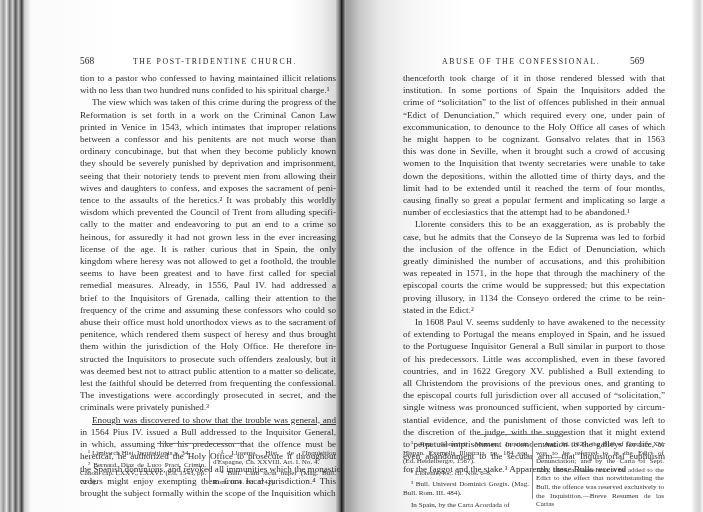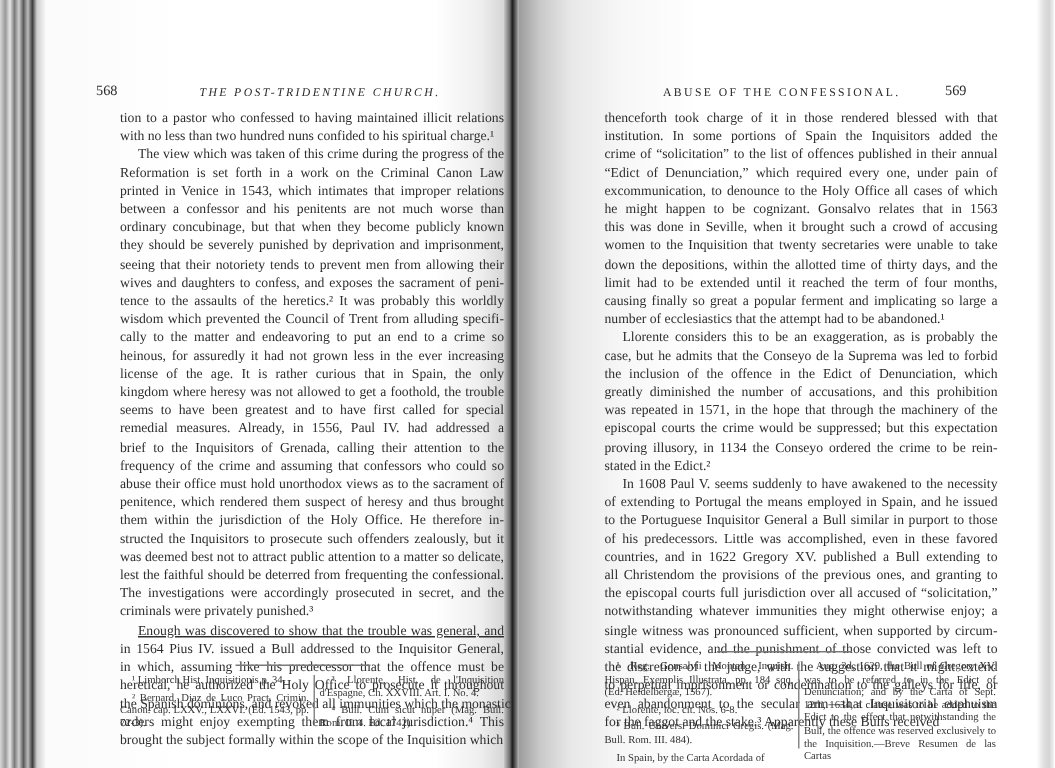--- a/index.html
+++ b/index.html
@@ -51,22 +51,22 @@
 </head>
 <body>
 
 <div class="spine-left"></div>
 
 <div class="page page-left"></div>
 <div class="gutter"></div>
 <div class="page page-right"></div>
 <div class="edge-right"></div>
 
-<div class="header" style="left:64px;">568</div>
-<div class="header hdr-title" style="left:133px; top:57px;font-style:italic;">THE POST-TRIDENTINE CHURCH.</div>
+<div class="header" style="left:80px;">568</div>
+<div class="header hdr-title" style="left:133px; top:57px;">THE POST-TRIDENTINE CHURCH.</div>
 
 <div class="header hdr-title" style="left:442px; top:57px;">ABUSE OF THE CONFESSIONAL.</div>
 <div class="header" style="left:630px;">569</div>
 
 <div class="body-text" id="left-body" style="left:80px; top:72px; width:256px;">
     <p>
       <span class="line">tion to a pastor who confessed to having maintained illicit relations</span>
       <span class="line last">with no less than two hundred nuns confided to his spiritual charge.¹</span>
     </p>
     <p>
@@ -80,21 +80,21 @@
       <span class="line">wives and daughters to confess, and exposes the sacrament of peni-</span>
       <span class="line">tence to the assaults of the heretics.²  It was probably this worldly</span>
       <span class="line">wisdom which prevented the Council of Trent from alluding specifi-</span>
       <span class="line">cally to the matter and endeavoring to put an end to a crime so</span>
       <span class="line">heinous, for assuredly it had not grown less in the ever increasing</span>
       <span class="line">license of the age.  It is rather curious that in Spain, the only</span>
       <span class="line">kingdom where heresy was not allowed to get a foothold, the trouble</span>
       <span class="line">seems to have been greatest and to have first called for special</span>
       <span class="line">remedial measures.  Already, in 1556, Paul IV. had addressed a</span>
       <span class="line">brief to the Inquisitors of Grenada, calling their attention to the</span>
-      <span class="line">frequency of the crime and assuming that confessors who could so</span>
+      <span class="line">frequency of the crime and assuming these confessors who could so</span>
       <span class="line">abuse their office must hold unorthodox views as to the sacrament of</span>
       <span class="line">penitence, which rendered them suspect of heresy and thus brought</span>
       <span class="line">them within the jurisdiction of the Holy Office.  He therefore in-</span>
       <span class="line">structed the Inquisitors to prosecute such offenders zealously, but it</span>
       <span class="line">was deemed best not to attract public attention to a matter so delicate,</span>
       <span class="line">lest the faithful should be deterred from frequenting the confessional.</span>
       <span class="line">The investigations were accordingly prosecuted in secret, and the</span>
       <span class="line last">criminals were privately punished.³</span>
     </p>
     <p>
@@ -134,21 +134,20 @@
       <span class="line last">stated in the Edict.²</span>
     </p>
     <p>
       <span class="line" style="padding-left: 12px;">In 1608 Paul V. seems suddenly to have awakened to the necessity</span>
       <span class="line">of extending to Portugal the means employed in Spain, and he issued</span>
       <span class="line">to the Portuguese Inquisitor General a Bull similar in purport to those</span>
       <span class="line">of his predecessors.  Little was accomplished, even in these favored</span>
       <span class="line">countries, and in 1622 Gregory XV. published a Bull extending to</span>
       <span class="line">all Christendom the provisions of the previous ones, and granting to</span>
       <span class="line">the episcopal courts full jurisdiction over all accused of “solicitation,”</span>
-      <span class="line">notwithstanding whatever immunities they might otherwise enjoy; a</span>
       <span class="line">single witness was pronounced sufficient, when supported by circum-</span>
       <span class="line">stantial evidence, and the punishment of those convicted was left to</span>
       <span class="line">the discretion of the judge, with the suggestion that it might extend</span>
       <span class="line">to perpetual imprisonment or condemnation to the galleys for life, or</span>
       <span class="line">even abandonment to the secular arm—that Inquisitorial euphuism</span>
       <span class="line last">for the faggot and the stake.³  Apparently these Bulls received</span>
     </p>
   </div>
 
 <div class="fn-rule" style="left:157px; top:443px; width:90px;"></div>

